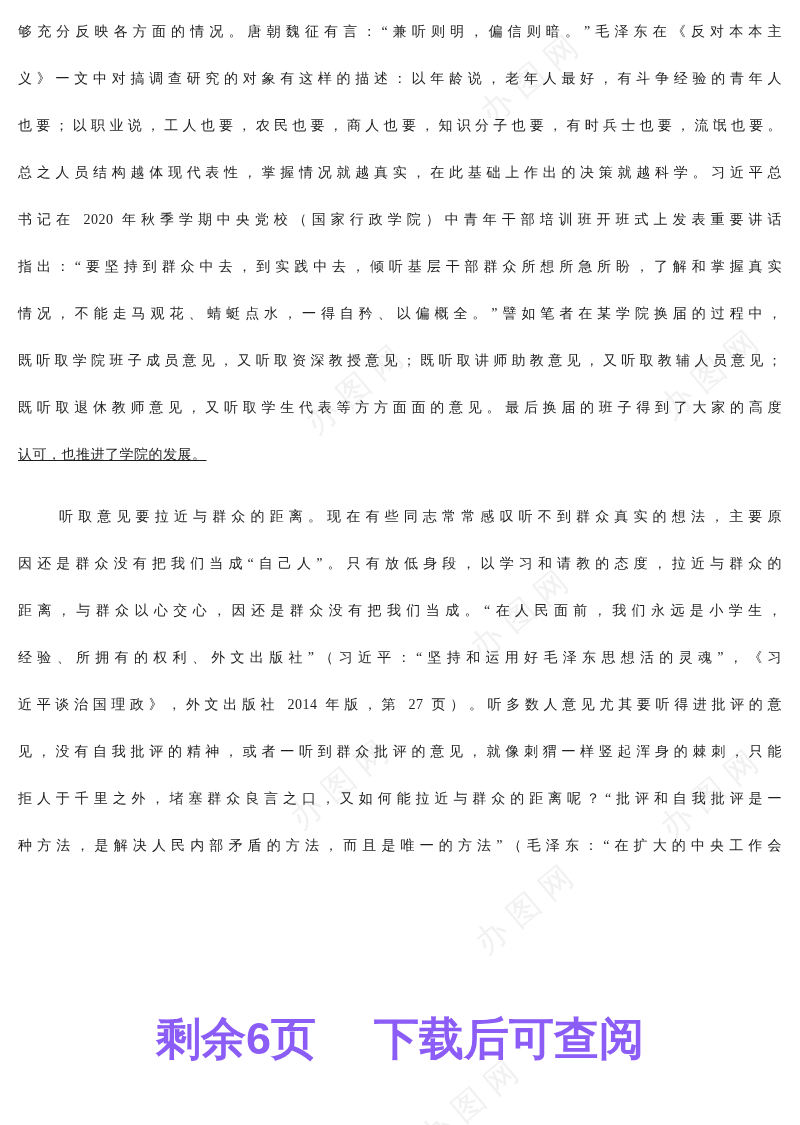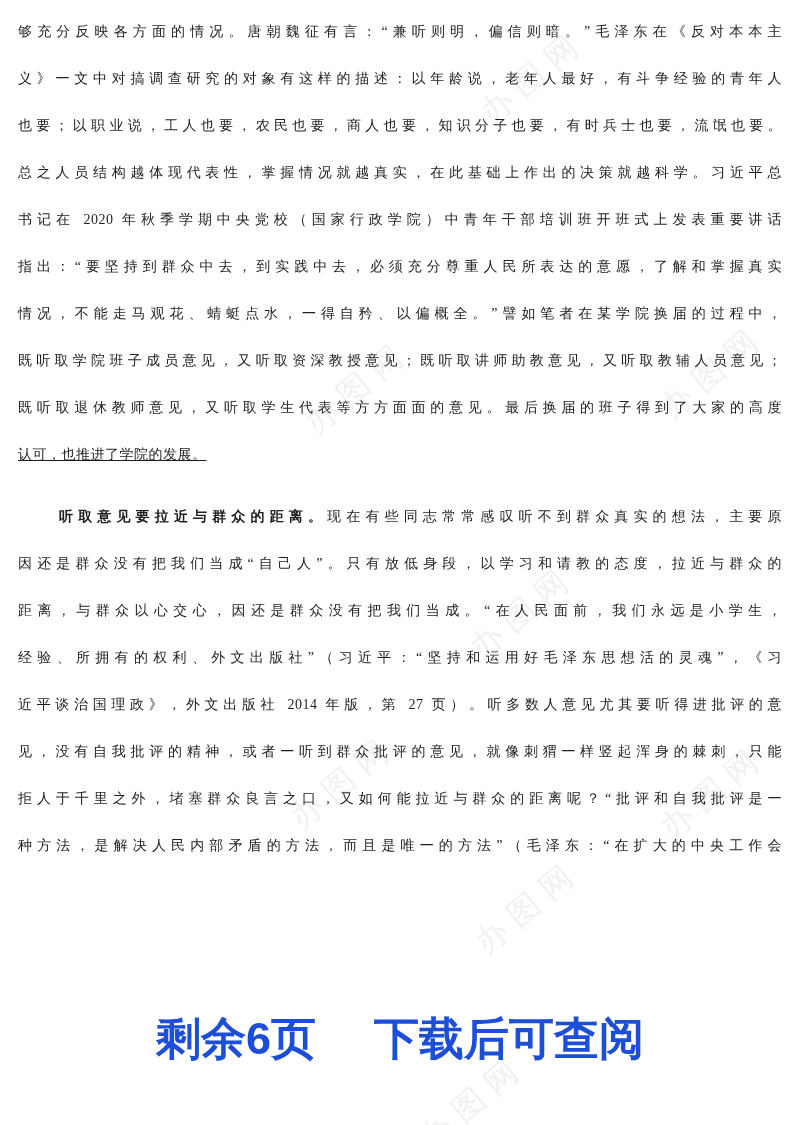--- a/index.html
+++ b/index.html
@@ -27,33 +27,33 @@
     font-size: 14px;
     letter-spacing: 0.5px;
   }
   .just {
     text-align: justify;
     text-align-last: justify;
   }
   .left-end { text-align-last: left; text-decoration: underline; }
   .para2 { margin-top: 15px; }
   .indent { padding-left: 41px; }
-  .bold { font-weight: bold; }
+  .bold { font-weight: normal; }
   .footer {
     position: absolute;
     left: 0; top: 1012px;
     width: 800px;
     display: flex;
     justify-content: center;
     column-gap: 58px;
     font-family: "Liberation Sans", sans-serif;
     font-weight: bold;
     font-size: 45px;
     line-height: 1.2;
-    color: #1d4ed8;
+    color: #8b5cf6;
   }
   .wm {
     position: absolute;
     transform: rotate(-40deg);
     font-family: "Liberation Sans", sans-serif;
     font-size: 32px;
     letter-spacing: 10px;
     color: rgba(140, 140, 140, 0.12);
     pointer-events: none;
     white-space: nowrap;
@@ -74,21 +74,21 @@
   <div class="wm" style="left:410px; top:1080px;">办图网</div>
 
   <div class="content">
 
     <div>
       <div class="line just">够充分反映各方面的情况。唐朝魏征有言：“兼听则明，偏信则暗。”毛泽东在《反对本本主</div>
       <div class="line just">义》一文中对搞调查研究的对象有这样的描述：以年龄说，老年人最好，有斗争经验的青年人</div>
       <div class="line just">也要；以职业说，工人也要，农民也要，商人也要，知识分子也要，有时兵士也要，流氓也要。</div>
       <div class="line just">总之人员结构越体现代表性，掌握情况就越真实，在此基础上作出的决策就越科学。习近平总</div>
       <div class="line just">书记在 2020 年秋季学期中央党校（国家行政学院）中青年干部培训班开班式上发表重要讲话</div>
-      <div class="line just">指出：“要坚持到群众中去，到实践中去，必须充分尊重人民所表达的意愿，了解和掌握真实</div>
+      <div class="line just">指出：“要坚持到群众中去，到实践中去，倾听基层干部群众所想所急所盼，了解和掌握真实</div>
       <div class="line just">情况，不能走马观花、蜻蜓点水，一得自矜、以偏概全。”譬如笔者在某学院换届的过程中，</div>
       <div class="line just">既听取学院班子成员意见，又听取资深教授意见；既听取讲师助教意见，又听取教辅人员意见；</div>
       <div class="line just">既听取退休教师意见，又听取学生代表等方方面面的意见。最后换届的班子得到了大家的高度</div>
       <div class="line just left-end">认可，也推进了学院的发展。</div>
     </div>
 
     <div class="para2">
       <div class="line just indent">
         <span class="bold">听取意见要拉近与群众的距离。</span><span>现在有些同志常常感叹听不到群众真实的想法，主要原</span>
       </div>

